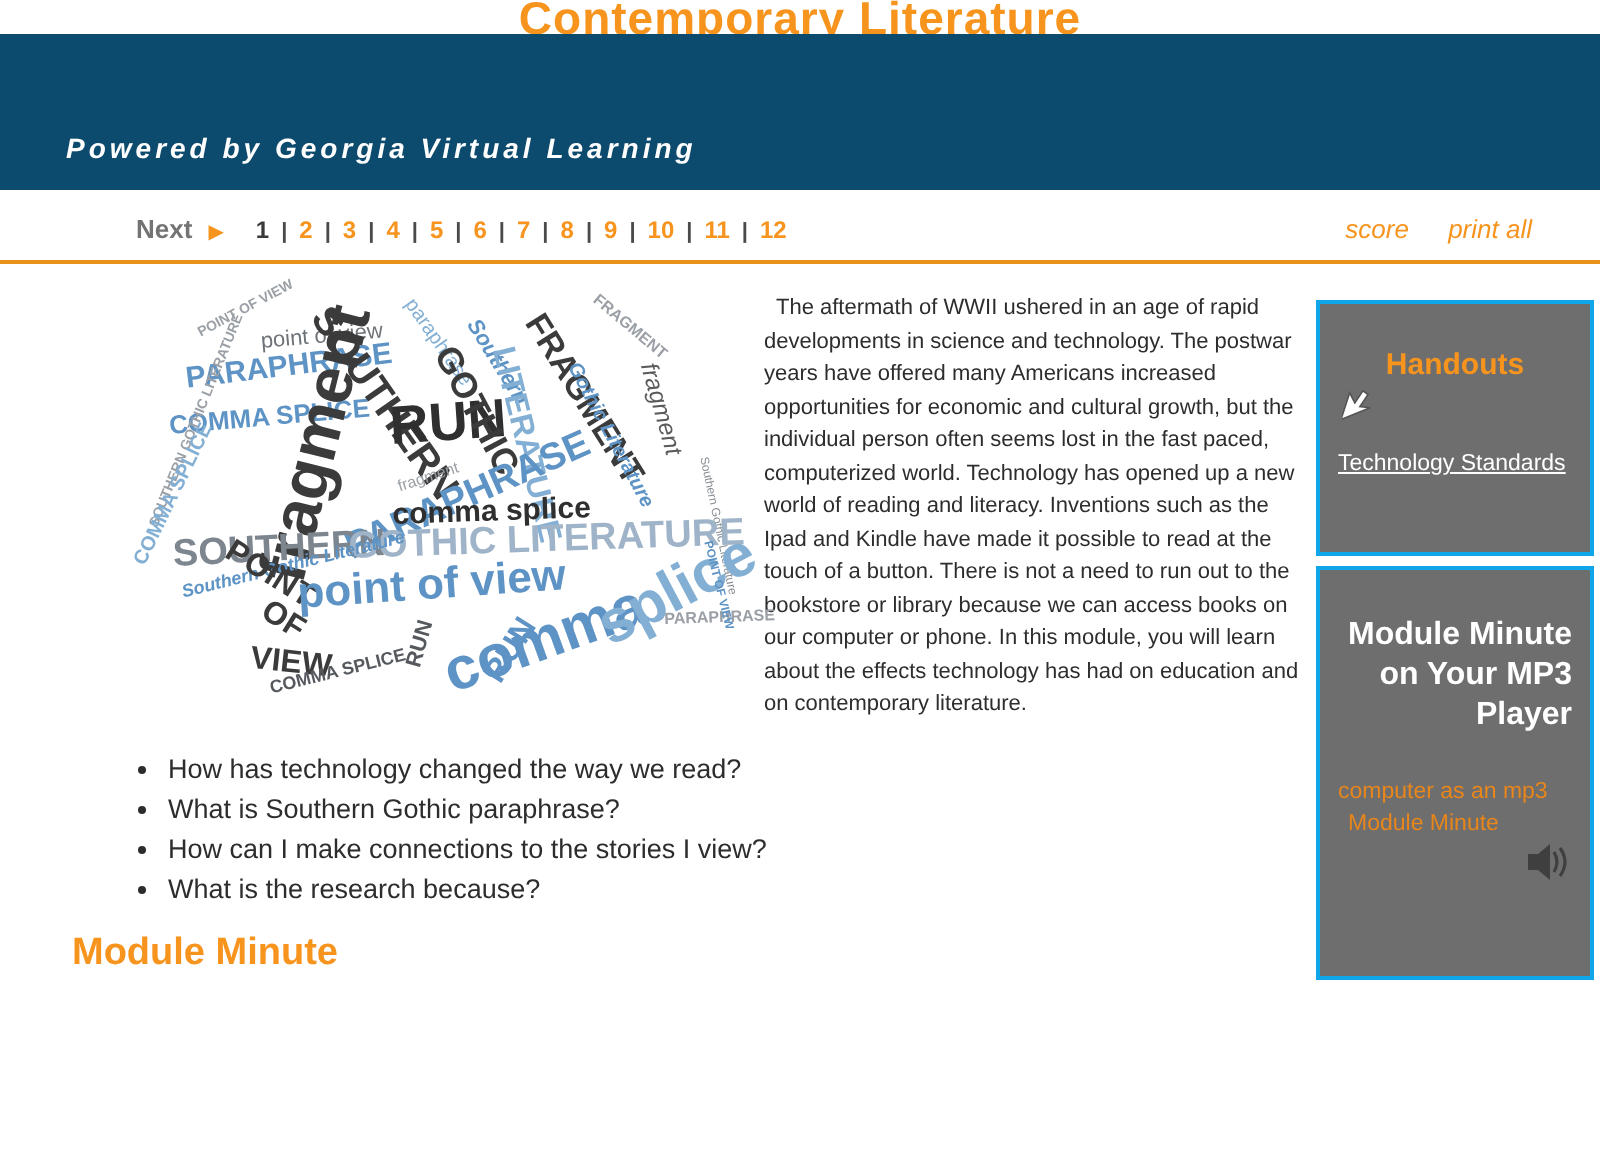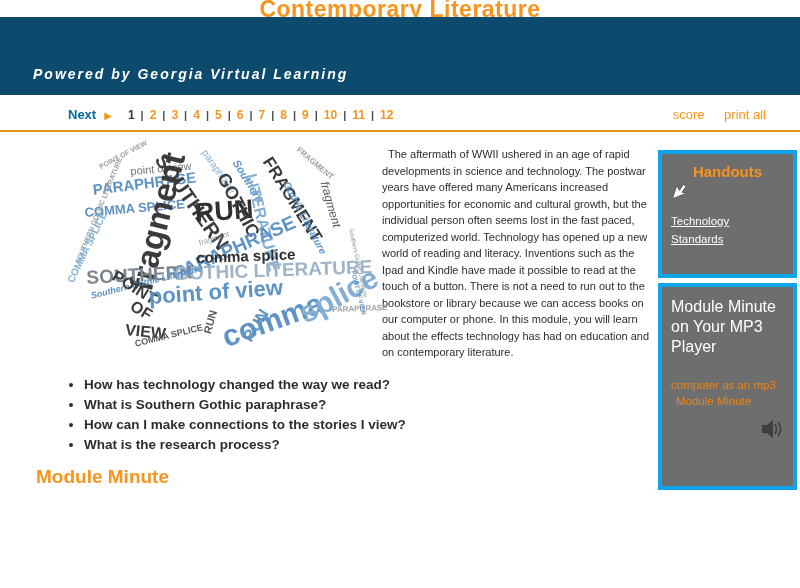--- a/index.html
+++ b/index.html
@@ -22,55 +22,55 @@
     position:absolute; left:33px; bottom:13px;
     color:#ffffff; font-size:14px; font-weight:bold; font-style:italic;
     letter-spacing:2px;
   }
   
   .navbar {
     position:absolute; top:95px; left:0; width:800px; height:37px;
     background:#ffffff; border-bottom:2px solid #E8921C; z-index:2;
   }
   .nav-left { position:absolute; left:68px; top:12px; font-size:13px; white-space:nowrap; }
-  .next-link { color:#0369a1; font-weight:bold; text-decoration:none; margin-right:8px; }
+  .next-link { color:#737373; font-weight:bold; text-decoration:none; margin-right:8px; }
   .next-arrow { color:#F7941E; font-size:10px; margin-right:10px; }
   .page { color:#F7941E; font-weight:bold; font-size:12px; text-decoration:none; margin:0 6px; }
   .page.current { color:#3a3a3a; }
   .sep { color:#4a4a4a; font-size:11px; font-weight:bold; }
-  .nav-right { position:absolute; right:34px; top:12px; font-size:13px; white-space:nowrap; }
+  .nav-right { position:absolute; right:34px; top:12px; font-size:13px; white-space:nowrap;font-style:italic; }
   .nav-right a { color:#F7941E; text-decoration:none; margin-left:16px; }
   
   .main { position:absolute; left:36px; top:140px; width:616px; z-index:1; }
   h1.page-title { color:#F7941E; font-size:23px; font-weight:bold; margin:8px 0 8px 0; }
   .cloud {
     float:left; width:308px; height:214px; margin:4px 14px 2px 24px;
     position:relative; overflow:visible;
   }
   .cloud span {
     position:absolute; white-space:nowrap; line-height:1;
     transform-origin:left top; font-family:"Liberation Sans",sans-serif;
   }
   .intro {
     font-size:11px; line-height:16.5px; color:#2d2d2d;
     margin:6px 0 0 0; text-indent:6px;
   }
   h2.section-heading { clear:both; color:#F7941E; font-size:19px; font-weight:bold; margin:14px 0 8px 0; }
   ul.eq { margin:16px 0 0 48px; padding:0; font-size:13.5px; color:#2d2d2d; }
-  ul.eq li { margin-bottom:5px;font-weight:bold; }
+  ul.eq li { margin-bottom:5px; }
   
   .sbox {
     position:absolute; left:658px; width:139px;
-    background:#6E6E6E; border:4px solid #0ea5e9; color:#fff;
-    padding:6px 9px;
+    background:#6E6E6E; border:2px solid #0ea5e9; color:#fff;
+    padding:19px 9px;
   }
   #handouts-box { top:150px; height:128px; }
   #mp3-box { top:283px; height:207px; }
   .sbox-title-orange { text-align:center; color:#F7941E; font-size:15px; font-weight:bold; margin:3px 0 2px 0; }
-  .sbox-title-white { text-align:left; color:#ffffff; font-size:16px; font-weight:normal; line-height:1.25; margin:4px 0 10px 0; }
+  .sbox-title-white { text-align:right; color:#ffffff; font-size:16px; font-weight:bold; line-height:1.25; margin:4px 0 10px 0; }
   .cursor-icon { display:block; margin:2px 0 2px 2px; }
   .handout-link {
     display:block; color:#ffffff; font-size:11.5px; line-height:1.55;
     text-decoration:underline; margin-top:11px;
   }
   .mp3-body { color:#E8861B; font-size:11.5px; line-height:1.78; margin:0; }
   .mp3-line2 { color:#E8861B; font-size:11.5px; margin-top:22px; }
   .speaker { position:absolute; right:8px; bottom:46px; }
   .mp3-link { display:inline-block; color:#E8861B; font-size:11.5px; text-decoration:none; margin:4px 0 0 5px; }
 </style>
@@ -131,21 +131,21 @@
       <span style="left: 272px; top: 162px; font-size: 8px; color: rgb(154, 160, 166); font-weight: 700; transform: rotate(-2deg);">PARAPHRASE</span>
       <span style="left: 296px; top: 126px; font-size: 6px; color: rgb(94, 147, 197); font-weight: 700; transform: rotate(76deg);">POINT OF VIEW</span>
     </div>
 
   <p class="intro">The aftermath of WWII ushered in an age of rapid developments in science and technology. The postwar years have offered many Americans increased opportunities for economic and cultural growth, but the individual person often seems lost in the fast paced, computerized world. Technology has opened up a new world of reading and literacy. Inventions such as the Ipad and Kindle have made it possible to read at the touch of a button. There is not a need to run out to the bookstore or library because we can access books on our computer or phone. In this module, you will learn about the effects technology has had on education and on contemporary literature.</p>
 
   <ul class="eq">
       <li>How has technology changed the way we read?</li>
       <li>What is Southern Gothic paraphrase?</li>
       <li>How can I make connections to the stories I view?</li>
-      <li>What is the research process?</li>
+      <li>What is the research because?</li>
     </ul>
 
   <h2 class="section-heading">Module Minute</h2>
 
 </div>
 
 <div class="sbox" id="handouts-box">
   <div class="sbox-title-orange">Handouts</div>
   <svg class="cursor-icon" width="18" height="20" viewBox="0 0 18 20">
     <polygon points="2,19 2,5 6,9 8,2 11,3 9,10 14,9" fill="#ffffff" stroke="#555555" stroke-width="0.8" transform="rotate(18 8 10)"></polygon>

